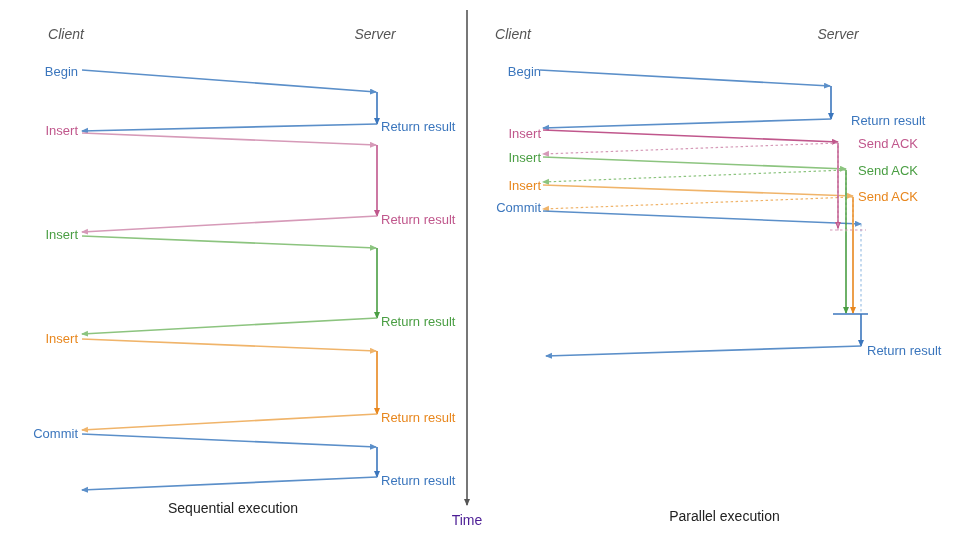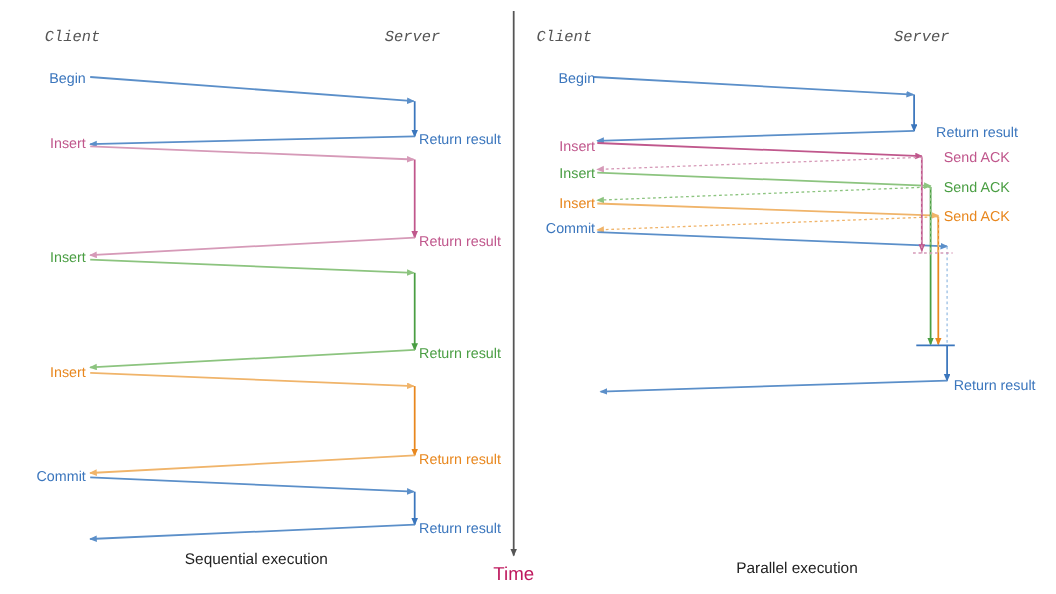--- a/index.html
+++ b/index.html
@@ -30,33 +30,32 @@
   }
   .lbl.right { transform: translate(-100%, -50%); }
   .lbl.left  { transform: translate(0, -50%); }
   .actor {
     position: absolute;
     font-size: 14px;
     font-style: italic;
     color: #555555;
     white-space: nowrap;
     transform: translate(-50%, -50%);
-    font-family: Liberation Mono, monospace;
   }
   .caption {
     position: absolute;
     font-size: 14px;
     color: #222222;
     white-space: nowrap;
     transform: translate(-50%, -50%);
   }
   .timelbl {
     position: absolute;
-    font-size: 17px;
-    color: #be185d;
+    font-size: 14px;
+    color: #4c1d95;
     white-space: nowrap;
     transform: translate(-50%, 0);
   }
 </style>
 </head>
 <body>
 
 <div id="root">
   <svg id="canvas" viewBox="0 0 960 540" xmlns="http://www.w3.org/2000/svg">
       <defs>

